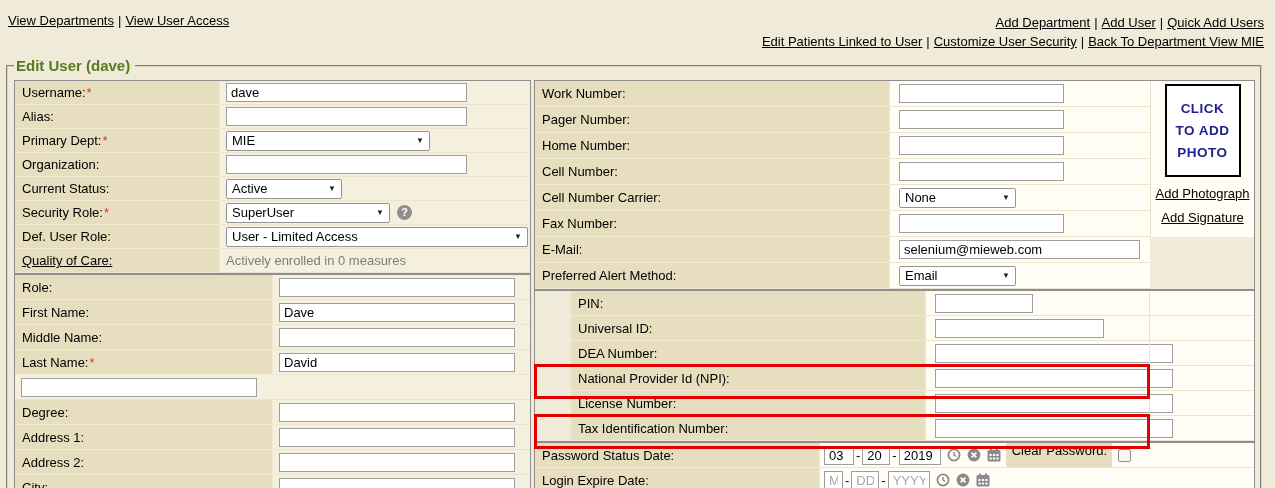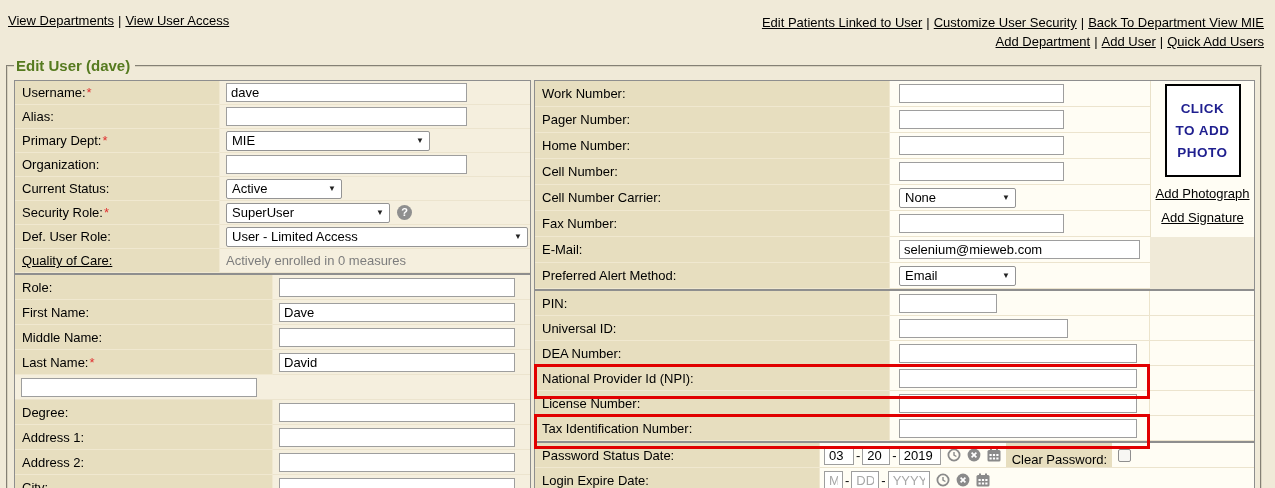--- a/index.html
+++ b/index.html
@@ -36,21 +36,21 @@
     flex:1; height:100%; display:flex; align-items:center;
     padding-left:6px; border-bottom:1px solid #ece4ce; min-width:0;
   }
   .req { color:#e03030; margin-left:1px; }
   .gray { color:#7d7d7d; }
   .u { text-decoration:underline; }
 
   .tA .row { height:24px; } .tA .lbl { width:205px; }
   .tB .row { height:25px; } .tB .lbl { width:258px; }
   .tC .row { height:26px; } .tC .lbl { width:355px; }
-  .tD .row { height:25px; } .tD .lbl { width:355px; }
+  .tD .row { height:25px; } .tD .lbl { width:355px;margin-left:36px; }
   .tE .row { height:25px; } .tE .lbl { width:285px; }
 
   .tA .val, .tB .val { background:#f5efde; }
   .tC .val, .tD .val, .tE .val { background:#fffdf4; padding-left:9px; }
   .tC .val { margin-right:104px; }
   .tD .val { position:relative; }
   .tD .val::after { content:""; position:absolute; right:104px; top:0; bottom:0; width:1px; background:#ece4cc; }
   .tE .val { padding-left:4px; }
 
   .ti {
@@ -71,21 +71,21 @@
     width:15px; height:15px; border-radius:50%; background:#8f8f8f; color:#fff;
     font-weight:bold; font-size:11px; line-height:15px; text-align:center;
     margin-left:7px; display:inline-block; cursor:pointer;
   }
 
   .icn { width:14px; height:14px; margin-left:6px; flex:none; cursor:pointer; }
   .dash { margin:0 2px; }
   .din { text-align:left; }
 
   .cp-cell {
-    align-self:stretch; display:flex; align-items:flex-end;
+    align-self:stretch; display:flex; align-items:flex-start;
     background:#e7debf; padding:0 5px 0 6px; margin-left:5px; white-space:nowrap;
   }
   .checkbox {
     width:13px; height:13px; border:1px solid #8f8f8f; border-radius:2px;
     background:#f7f6f3; margin-left:6px; cursor:pointer; flex:none;
   }
 
   .photo-cell {
     position:absolute; right:0; top:0; width:104px; height:156px;
     background:#fffdf4; border-left:1px solid #e9e1c9; z-index:2;
@@ -105,24 +105,24 @@
   }
 </style>
 </head>
 <body>
 
 <div class="links-left">
   <a>View Departments</a><span class="sep">|</span><a>View User Access</a>
 </div>
 <div class="links-right">
   <div>
-    <a>Edit Patients Linked to User</a><span class="sep">|</span><a>Customize User Security</a><span class="sep">|</span><a>Back To Department View MIE</a>
+    <a>Add Department</a><span class="sep">|</span><a>Add User</a><span class="sep">|</span><a>Quick Add Users</a>
   </div>
   <div>
-    <a>Add Department</a><span class="sep">|</span><a>Add User</a><span class="sep">|</span><a>Quick Add Users</a>
+    <a>Edit Patients Linked to User</a><span class="sep">|</span><a>Customize User Security</a><span class="sep">|</span><a>Back To Department View MIE</a>
   </div>
 </div>
 
 <fieldset>
   <legend><span>Edit User (dave)</span></legend>
   <div class="cols">
 
     <div class="col-left">
       <div class="tbl tA">
         <div class="row">

